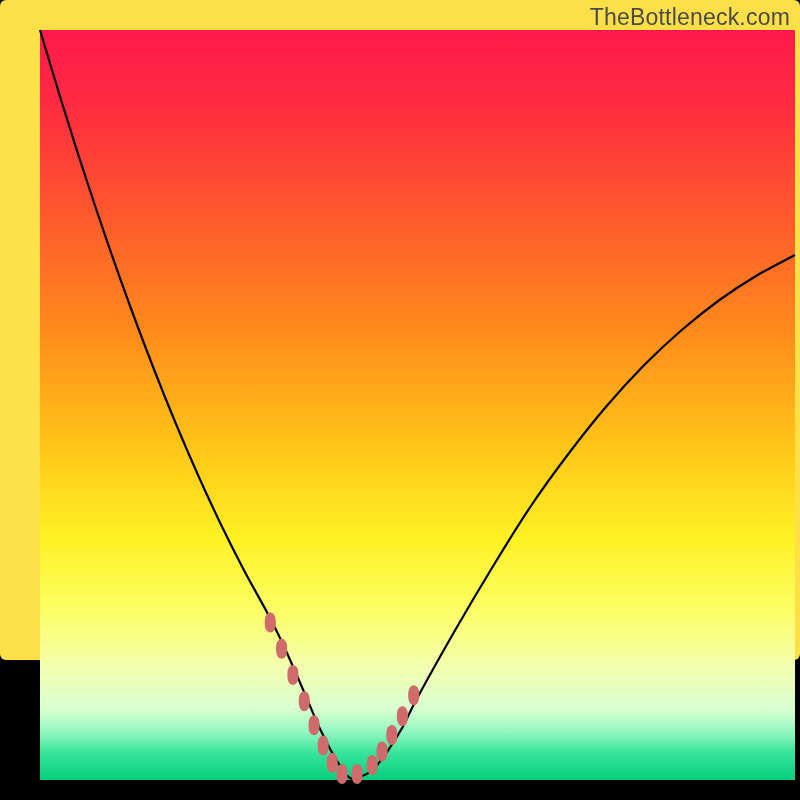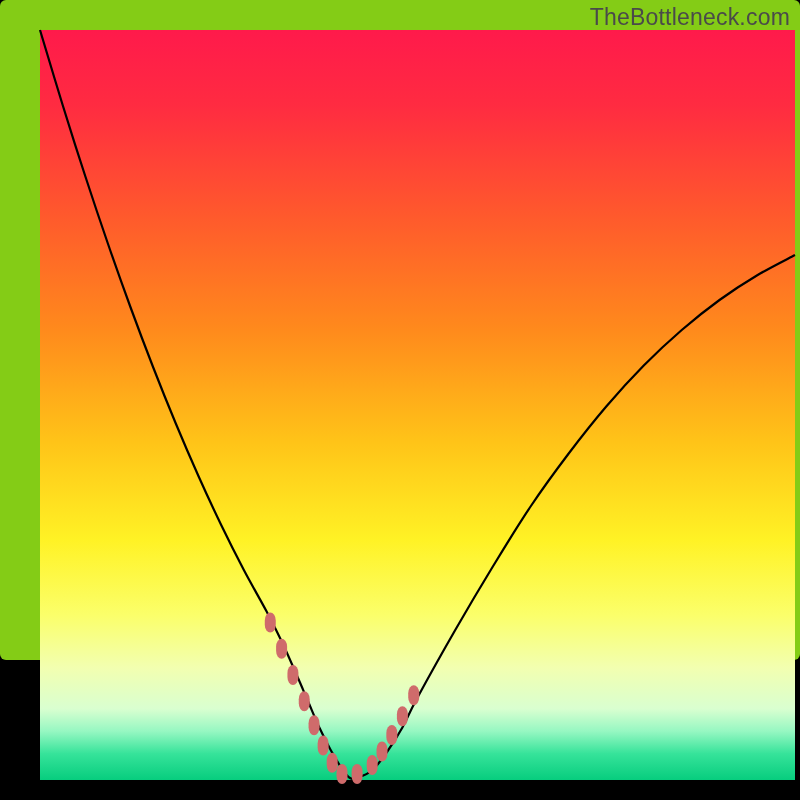--- a/index.html
+++ b/index.html
@@ -8,21 +8,21 @@
     width: 800px;
     height: 800px;
     overflow: hidden;
     background: #000;
     font-family: Arial, Helvetica, sans-serif;
   }
   .stage {
     position: relative;
     width: 800px;
     height: 660px;
-    background: #84cc16;
+    background: #fde047;
     border-radius: 6px;
   }
   .watermark {
     position: absolute;
     top: 4px;
     right: 10px;
     color: #4a4a4a;
     font-size: 23px;
     font-weight: 500;
     letter-spacing: 0.2px;

